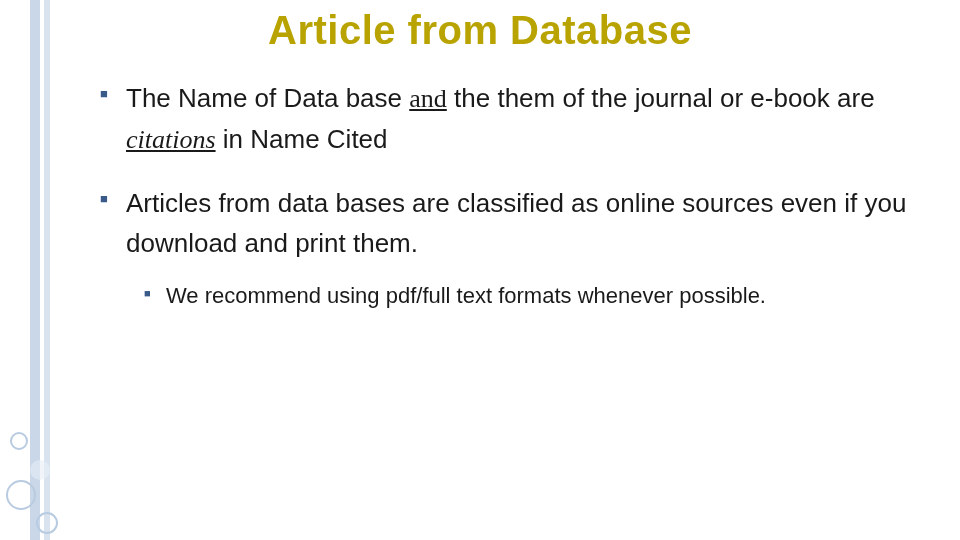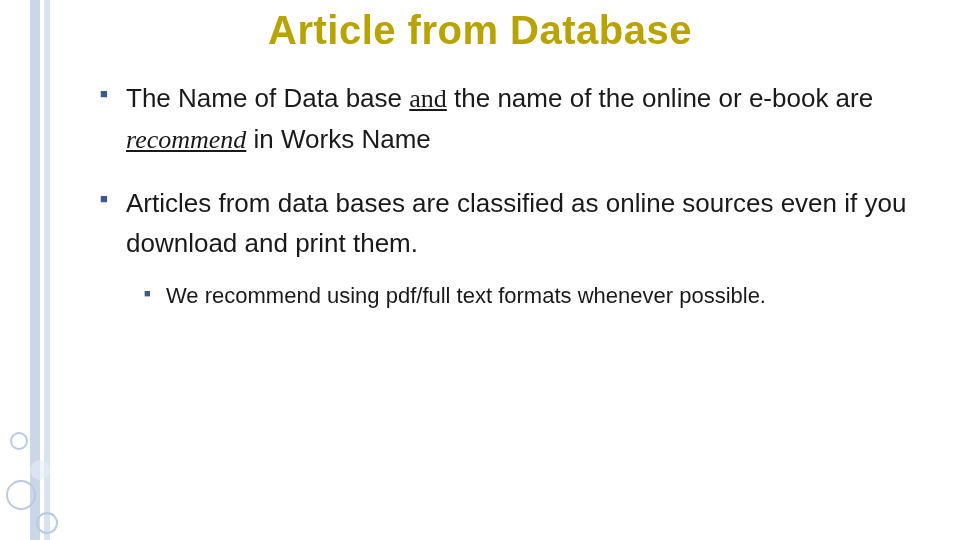--- a/index.html
+++ b/index.html
@@ -130,21 +130,21 @@
     <div class="circle c2"></div>
     <div class="circle c3"></div>
     <div class="circle c4"></div>
   </div>
 
   <div class="title">Article from Database</div>
 
   <div class="body">
     <ul class="lvl1">
       <li>
-        <span>The Name of Data base </span><span class="u">and</span><span> the name of the online or e-book are </span><span class="iserif u">recommend</span><span> in Works Name</span>
+        <span>The Name of Data base </span><span class="u">and</span><span> the them of the journal or e-book are </span><span class="iserif u">citations</span><span> in Name Cited</span>
       </li>
       <li>
         <span>Articles from data bases are classified as online sources even if you download and print them.</span>
         <ul class="lvl2">
           <li>We recommend using pdf/full text formats whenever possible.</li>
         </ul>
       </li>
     </ul>
   </div>
 

